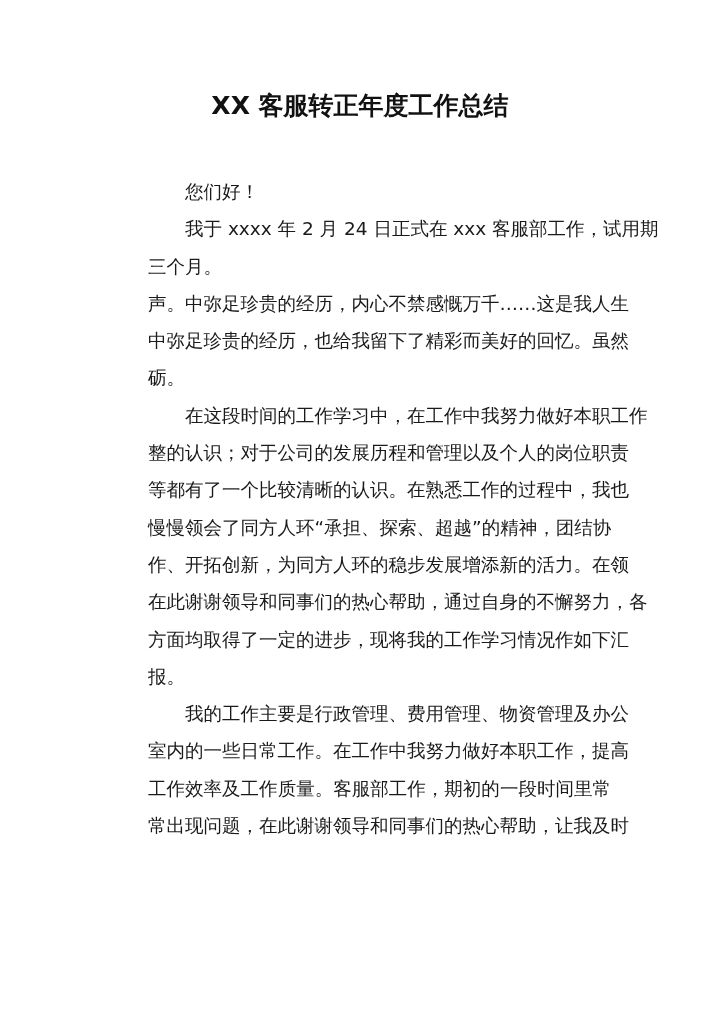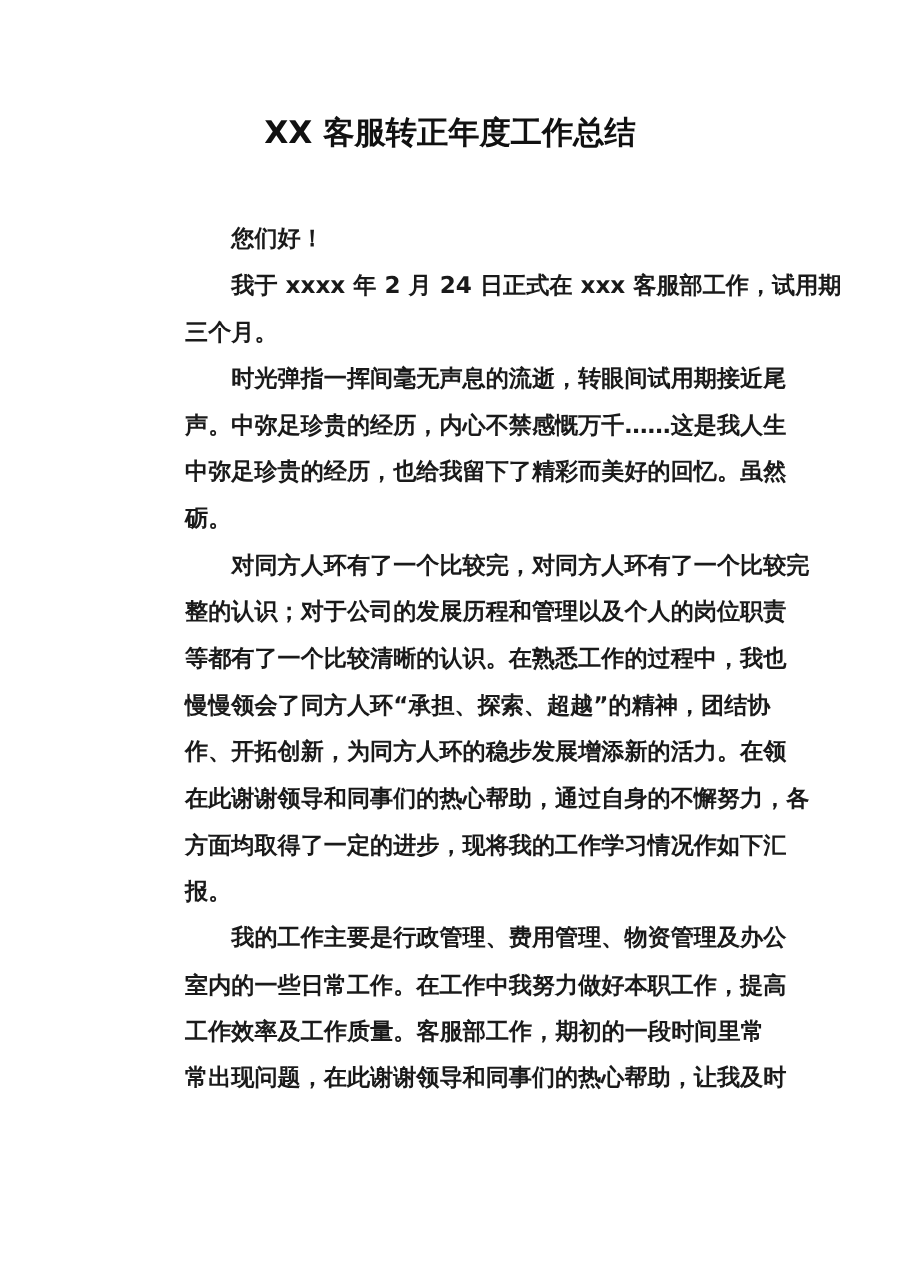--- a/index.html
+++ b/index.html
@@ -9,46 +9,45 @@
       position: absolute; left: 0; top: 86px; width: 720px; text-align: center;
       font-family: "DejaVu Sans", sans-serif; font-weight: bold; font-size: 25px;
       color: #111; letter-spacing: 0px; line-height: 40px;
     }
     .body {
       position: absolute; left: 111px; top: 173px; width: 500px;
       font-family: "DejaVu Sans", sans-serif; font-size: 18.5px; color: #1a1a1a;
       line-height: 37.3px; text-align: justify;
     }
     .para { margin: 0; text-indent: 37px; word-break: break-all; }
-    .line { display: block; white-space: nowrap; text-align: justify; text-align-last: justify; font-weight: bold; }
+    .line { display: block; white-space: nowrap; text-align: justify; text-align-last: justify; }
     .line.last { text-align-last: left; }
     .line.first { padding-left: 37px; }
   </style>
 </head>
 <body>
 
 <div class="page">
   <div class="title">XX 客服转正年度工作总结</div>
 
   <div class="body">
     <div class="para">
       <span class="line first last">您们好！</span>
     </div>
     <div class="para">
       <span class="line first">我于 xxxx 年 2 月 24 日正式在 xxx 客服部工作，试用期</span>
       <span class="line last">三个月。</span>
     </div>
     <div class="para">
-      <span class="line first">时光弹指一挥间毫无声息的流逝，转眼间试用期接近尾</span>
       <span class="line">声。中弥足珍贵的经历，内心不禁感慨万千……这是我人生</span>
       <span class="line">中弥足珍贵的经历，也给我留下了精彩而美好的回忆。虽然</span>
       <span class="line last">砺。</span>
     </div>
     <div class="para">
-      <span class="line first">对同方人环有了一个比较完，对同方人环有了一个比较完</span>
+      <span class="line first">在这段时间的工作学习中，在工作中我努力做好本职工作</span>
       <span class="line">整的认识；对于公司的发展历程和管理以及个人的岗位职责</span>
       <span class="line">等都有了一个比较清晰的认识。在熟悉工作的过程中，我也</span>
       <span class="line">慢慢领会了同方人环“承担、探索、超越”的精神，团结协</span>
       <span class="line">作、开拓创新，为同方人环的稳步发展增添新的活力。在领</span>
       <span class="line">在此谢谢领导和同事们的热心帮助，通过自身的不懈努力，各</span>
       <span class="line">方面均取得了一定的进步，现将我的工作学习情况作如下汇</span>
       <span class="line last">报。</span>
     </div>
     <div class="para">
       <span class="line first">我的工作主要是行政管理、费用管理、物资管理及办公</span>

